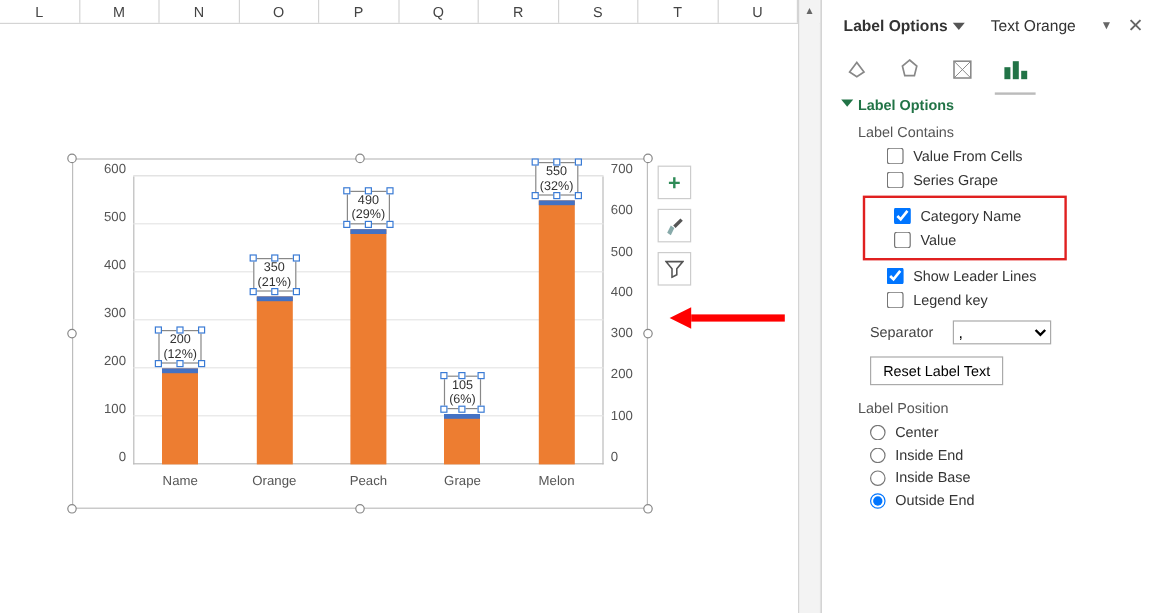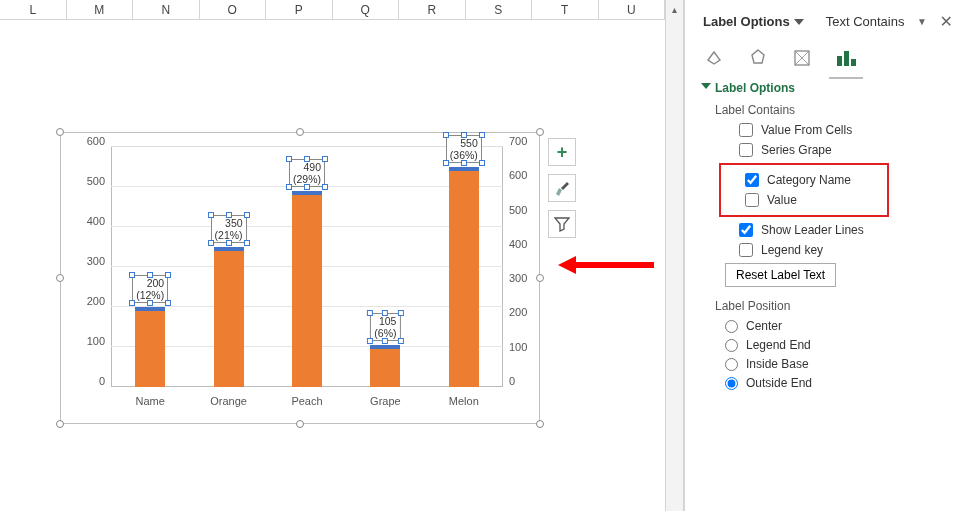--- a/index.html
+++ b/index.html
@@ -19,21 +19,21 @@
   .chart-box .hML{top:calc(50% - 4px);left:-5px;} .chart-box .hMR{top:calc(50% - 4px);right:-5px;}
   .chart-box .hBL{bottom:-5px;left:-5px;} .chart-box .hBC{bottom:-5px;left:calc(50% - 4px);} .chart-box .hBR{bottom:-5px;right:-5px;}
   .plot { position:absolute; left:50px; top:14px; right:36px; bottom:36px;}
   .plot-border-left{position:absolute;left:0;top:0;bottom:0;border-left:1px solid #bbb;}
   .plot-border-bottom{position:absolute;left:0;right:0;bottom:0;border-bottom:1px solid #bbb;}
   .grid-line{position:absolute;left:0;right:0;border-top:1px solid #e5e5e5;}
   .ytick{position:absolute; right:calc(100% + 6px); transform:translateY(-50%); font-size:11px; color:#555;}
   .ytick-r{position:absolute; left:calc(100% + 6px); transform:translateY(-50%); font-size:11px; color:#555;}
   .bar{position:absolute; bottom:0; width:30px; background:#ed7d31; border-top:4px solid #4472c4;}
   .cat-label{position:absolute; top:calc(100% + 8px); transform:translateX(-50%); font-size:11px; color:#555;}
-  .datalabel{position:absolute; transform:translateX(-50%); background:#fff; border:1px solid #888; font-size:10.5px; text-align:right; line-height:1.15; padding:1px 3px; white-space:nowrap;}
+  .datalabel{position:absolute; transform:translateX(-50%); background:#fff; border:1px solid #888; font-size:10.5px; text-align:center; line-height:1.15; padding:1px 3px; white-space:nowrap;}
   .dl-dot{width:6px;height:6px;border:1px solid #3a7bd5;background:#fff;border-radius:0;position:absolute;}
   .dlTL{top:-4px;left:-4px;} .dlTR{top:-4px;right:-4px;} .dlBL{bottom:-4px;left:-4px;} .dlBR{bottom:-4px;right:-4px;}
   .dlTC{top:-4px;left:calc(50% - 3px);} .dlBC{bottom:-4px;left:calc(50% - 3px);}
   
   .chart-tools{position:absolute; left:548px; top:138px; display:flex; flex-direction:column; gap:8px;}
   .ct-btn{width:28px;height:28px;border:1px solid #ccc;background:#fff;display:flex;align-items:center;justify-content:center;cursor:pointer;}
   
   .red-arrow{position:absolute; left:558px; top:258px; width:96px; height:14px;}
   .red-arrow .shaft{position:absolute;left:18px;right:0;top:4px;height:6px;background:#f00;}
   .red-arrow .head{position:absolute;left:0;top:-2px;width:0;height:0;border-right:18px solid #f00;border-top:9px solid transparent;border-bottom:9px solid transparent;}
@@ -153,21 +153,21 @@
           <span>(29%)</span>
           <span class="dl-dot dlTL"></span><span class="dl-dot dlTR"></span><span class="dl-dot dlBL"></span><span class="dl-dot dlBR"></span><span class="dl-dot dlTC"></span><span class="dl-dot dlBC"></span>
         </div>
         <div class="datalabel" style="left:70%;bottom:calc(17.5% + 4px);">
           <span>105</span><br>
           <span>(6%)</span>
           <span class="dl-dot dlTL"></span><span class="dl-dot dlTR"></span><span class="dl-dot dlBL"></span><span class="dl-dot dlBR"></span><span class="dl-dot dlTC"></span><span class="dl-dot dlBC"></span>
         </div>
         <div class="datalabel" style="left:90%;bottom:calc(91.66% + 4px);">
           <span>550</span><br>
-          <span>(36%)</span>
+          <span>(32%)</span>
           <span class="dl-dot dlTL"></span><span class="dl-dot dlTR"></span><span class="dl-dot dlBL"></span><span class="dl-dot dlBR"></span><span class="dl-dot dlTC"></span><span class="dl-dot dlBC"></span>
         </div>
       </div>
     </div>
 
     <div class="chart-tools">
       <div class="ct-btn">
         <span style="color:#2e8b57;font-size:18px;font-weight:bold;">+</span>
       </div>
       <div class="ct-btn">
@@ -192,21 +192,21 @@
       <div class="arrow">▴</div>
     </div>
   </div>
 
   <div class="pane">
     <span class="pane-menu">▼</span>
     <span class="pane-close">✕</span>
 
     <div class="opt-row">
       <span><b>Label Options</b><span class="triangle-down"></span></span>
-      <span>Text Contains</span>
+      <span>Text Orange</span>
     </div>
 
     <div class="icon-row">
       <div class="ic">
           <svg width="20" height="20" viewBox="0 0 20 20">
             <path d="M4 12l6-8 6 8-6 4z" fill="none" stroke="#888" stroke-width="1.4"></path>
           </svg>
         </div>
       <div class="ic">
           <svg width="20" height="20" viewBox="0 0 20 20">
@@ -255,32 +255,36 @@
       <label class="chk">
           <input type="checkbox" checked="" style="">
           <span>Show Leader Lines</span>
         </label>
       <label class="chk">
           <input type="checkbox" style="">
           <span>Legend key</span>
         </label>
     </div>
 
+    <div class="sep-row">
+      <span>Separator</span>
+      <select><option>,</option></select>
+    </div>
 
     <button class="reset-btn">Reset Label Text</button>
 
     <div class="sub-label" style="margin-top:12px;">Label Position</div>
     <div class="radio-list">
       <label class="rad">
           <input type="radio" name="lp" style="">
           <span>Center</span>
         </label>
       <label class="rad">
           <input type="radio" name="lp" style="">
-          <span>Legend End</span>
+          <span>Inside End</span>
         </label>
       <label class="rad">
           <input type="radio" name="lp" style="">
           <span>Inside Base</span>
         </label>
       <label class="rad">
           <input type="radio" name="lp" checked="" style="">
           <span>Outside End</span>
         </label>
     </div>

